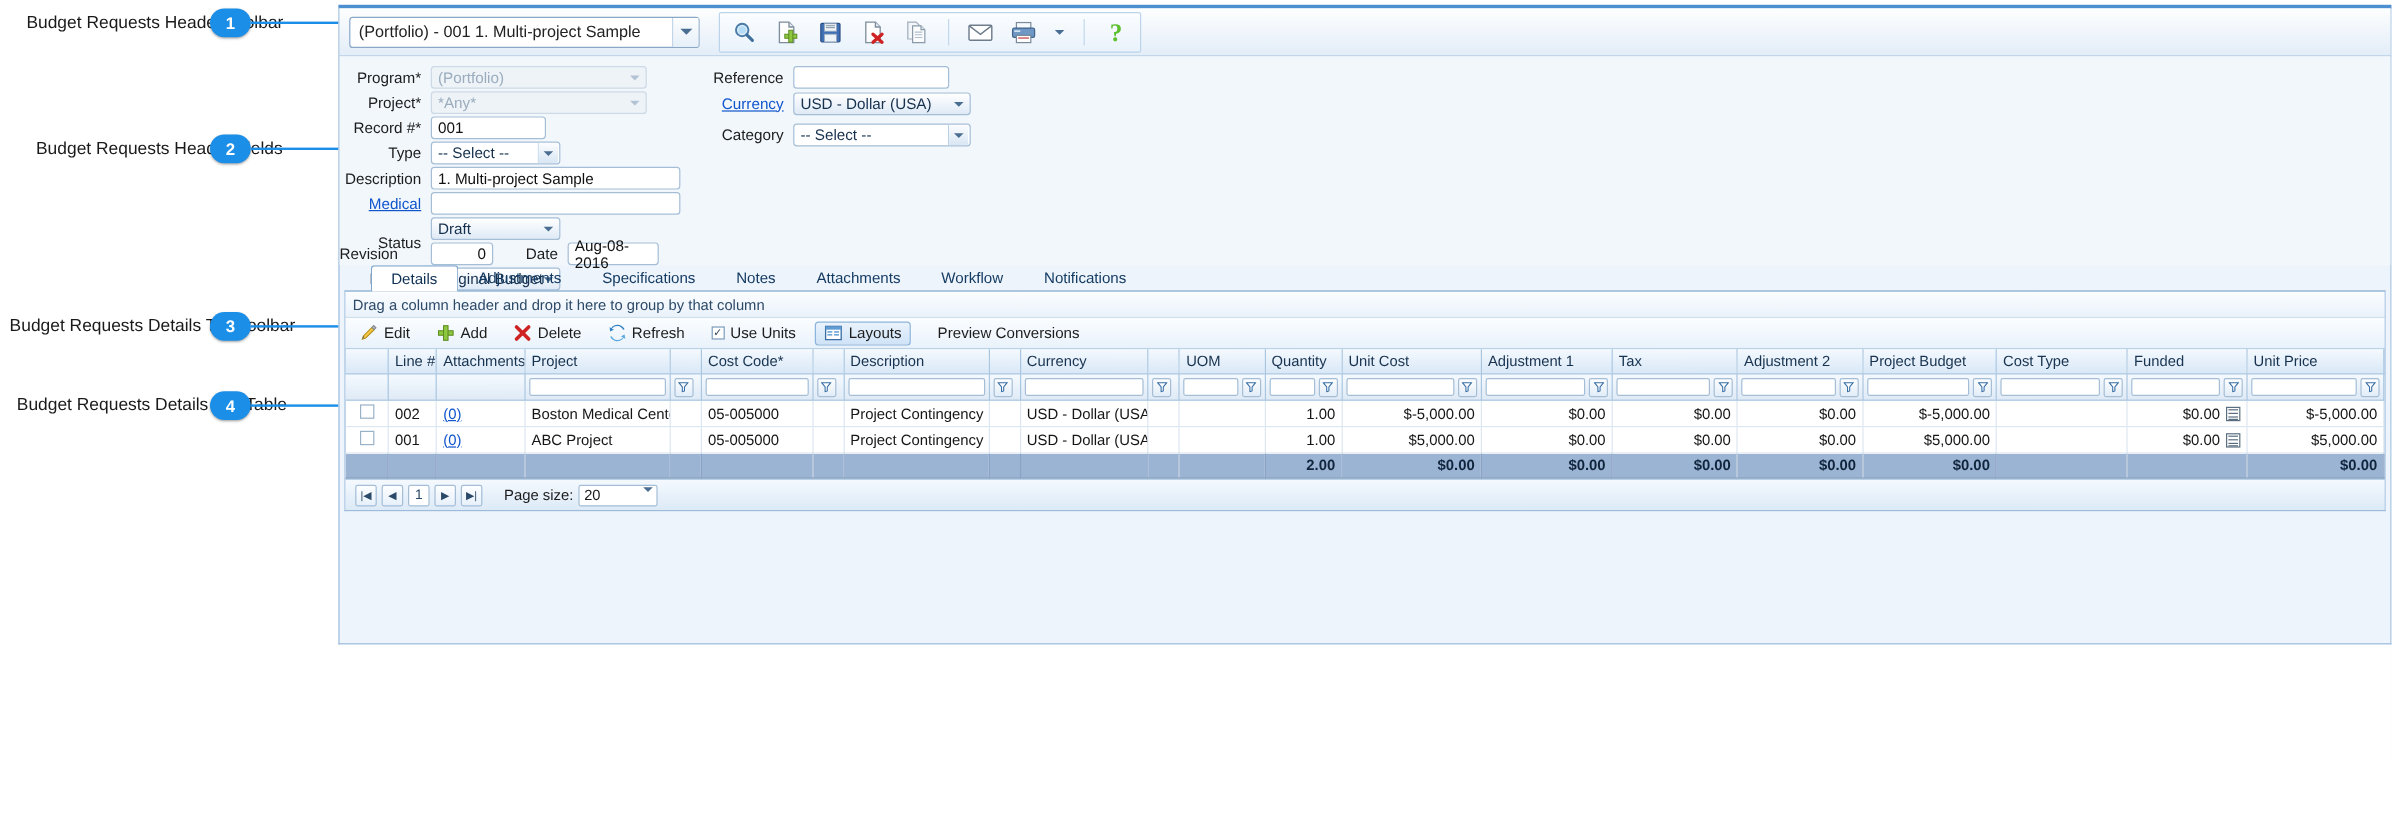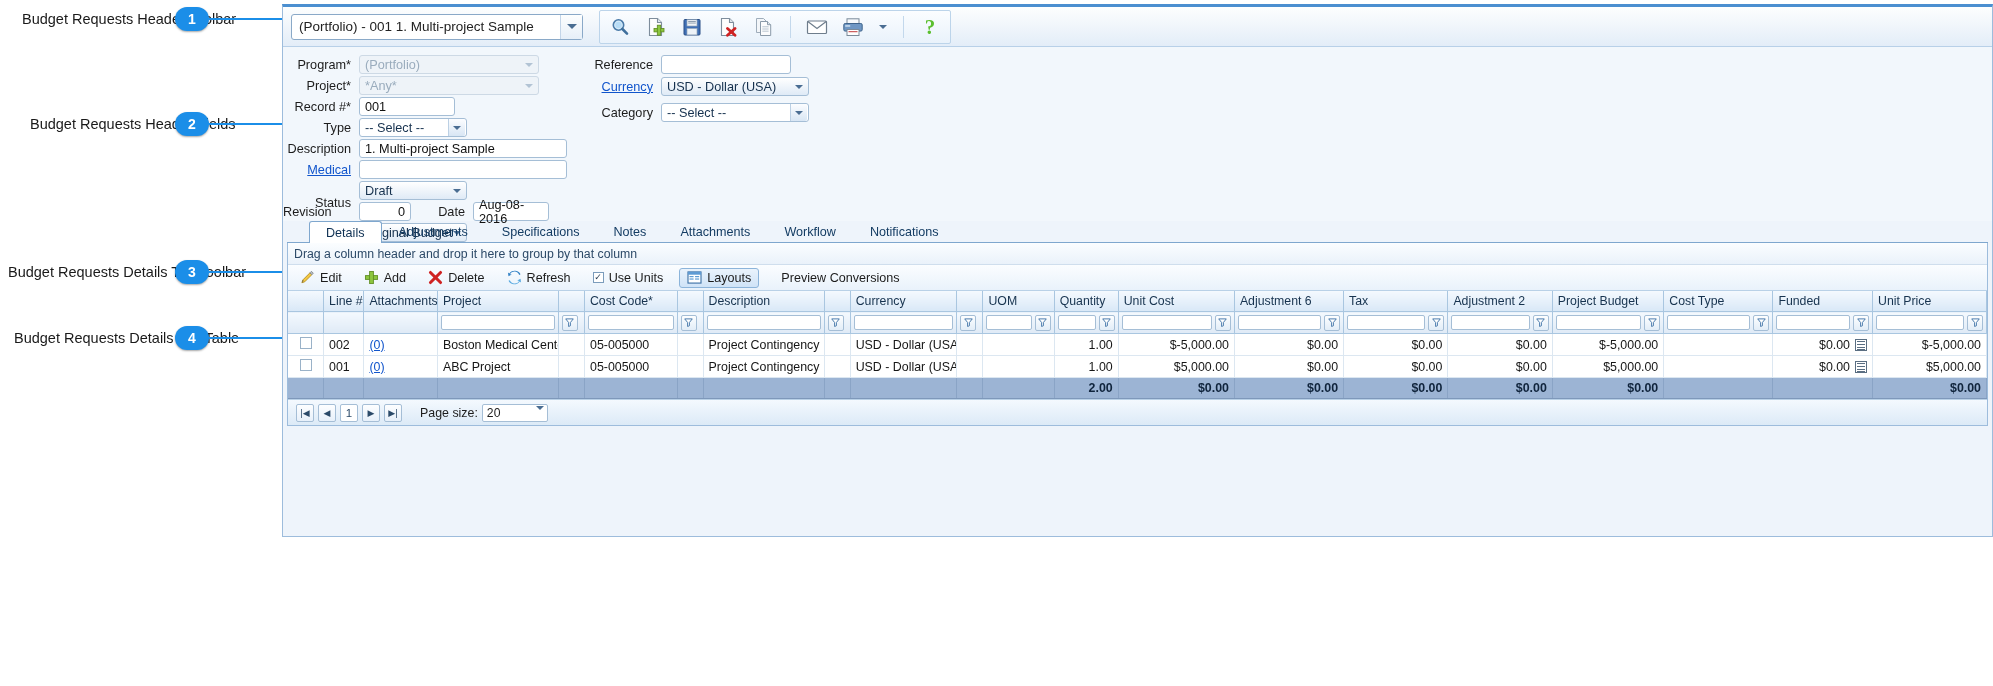--- a/index.html
+++ b/index.html
@@ -656,21 +656,21 @@
             <th></th>
             <th>Cost Code*</th>
             <th></th>
             <th>Description</th>
             <th></th>
             <th>Currency</th>
             <th></th>
             <th>UOM</th>
             <th>Quantity</th>
             <th>Unit Cost</th>
-            <th>Adjustment 6</th>
+            <th>Adjustment 1</th>
             <th>Tax</th>
             <th>Adjustment 2</th>
             <th>Project Budget</th>
             <th>Cost Type</th>
             <th>Funded</th>
             <th>Unit Price</th>
           </tr>
           <tr class="filterrow">
             <td></td>
             <td></td>

